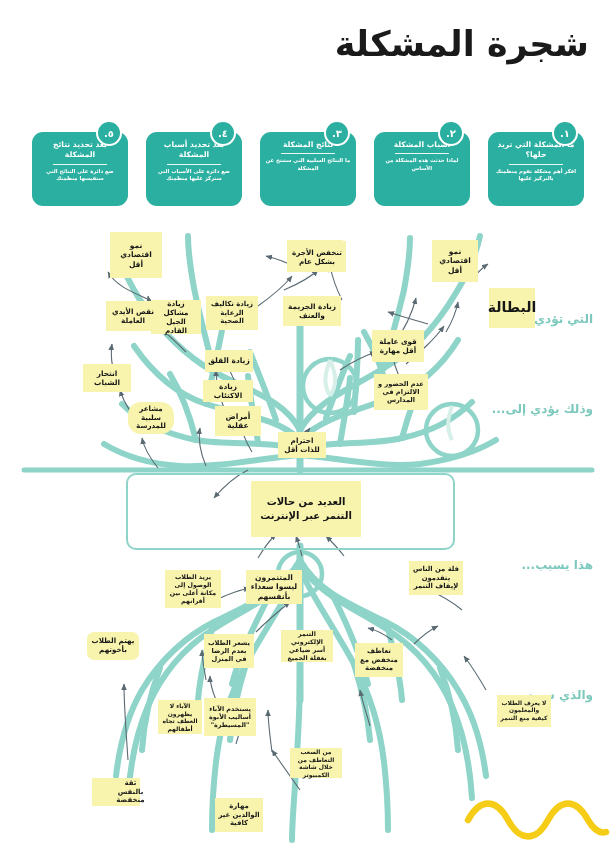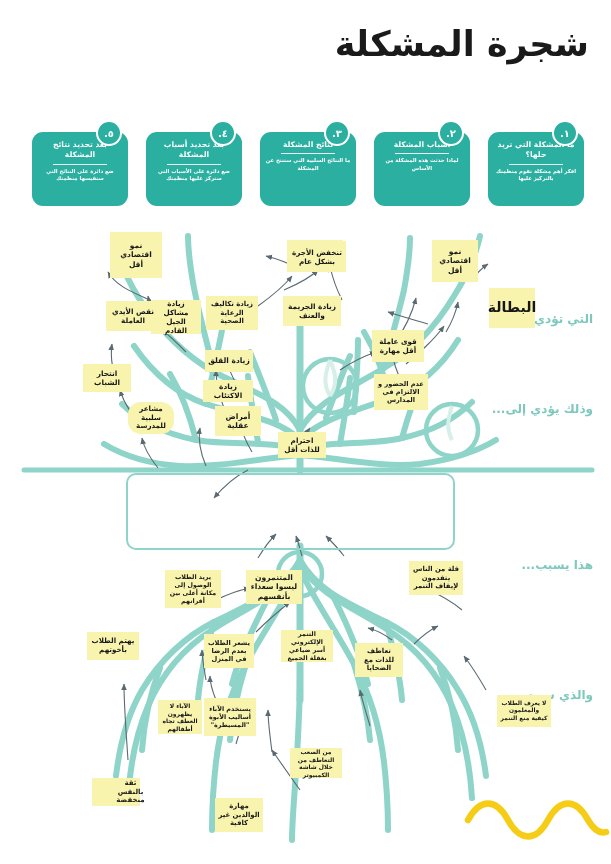--- a/index.html
+++ b/index.html
@@ -306,28 +306,29 @@
   <div class="node" style="left:206px;top:296px;width:52px;height:34px;font-size:6.9px;">زيادة تكاليف الرعاية الصحية</div>
   <div class="node" style="left:205px;top:350px;width:48px;height:22px;font-size:7.5px;">زيادة القلق</div>
   <div class="node" style="left:374px;top:374px;width:54px;height:36px;font-size:6.6px;">عدم الحضور و الالتزام في المدارس</div>
   <div class="node" style="left:83px;top:364px;width:48px;height:28px;font-size:7.4px;">انتحار الشباب</div>
   <div class="node" style="left:203px;top:380px;width:50px;height:22px;font-size:7.4px;">زيادة الاكتئاب</div>
   <div class="node" style="left:215px;top:406px;width:46px;height:30px;font-size:7.6px;">أمراض عقلية</div>
   <div class="node" style="left:128px;top:402px;width:46px;height:32px;font-size:7.1px;border-radius:13px;">مشاعر سلبية للمدرسة</div>
   <div class="node" style="left:258px;top:432px;width:48px;height:26px;font-size:7.2px;margin-left:20px;">احترام للذات أقل</div>
 
   <div class="core-frame"></div>
+  <div class="core-node">العديد من حالات التنمر عبر الإنترنت</div>
 
   <div class="node" style="left:246px;top:570px;width:56px;height:34px;font-size:7.6px;">المتنمرون ليسوا سعداء بأنفسهم</div>
   <div class="node" style="left:165px;top:570px;width:56px;height:38px;font-size:6.3px;">يريد الطلاب الوصول إلى مكانة أعلى بين أقرانهم</div>
   <div class="node" style="left:409px;top:561px;width:54px;height:34px;font-size:6.8px;">قلة من الناس يتقدمون لإيقاف التنمر</div>
-  <div class="node" style="left:355px;top:643px;width:48px;height:34px;font-size:6.9px;">تعاطف للذات مع الضحايا</div>
+  <div class="node" style="left:355px;top:643px;width:48px;height:34px;font-size:6.9px;">تعاطف منخفض مع منخفضة</div>
   <div class="node" style="left:281px;top:630px;width:52px;height:32px;font-size:6.3px;">التنمر الإلكتروني أسر ضياعي بغفلة الجميع</div>
   <div class="node" style="left:204px;top:634px;width:50px;height:34px;font-size:6.6px;">يشعر الطلاب بعدم الرضا في المنزل</div>
-  <div class="node" style="left:87px;top:632px;width:52px;height:28px;font-size:7.1px;">يهتم الطلاب بأخوتهم</div>
+  <div class="node" style="left:87px;top:632px;width:52px;height:28px;font-size:7.1px;border-radius:7px;">يهتم الطلاب بأخوتهم</div>
   <div class="node" style="left:204px;top:698px;width:52px;height:38px;font-size:6.4px;">يستخدم الآباء أساليب الأبوة "المسيطرة"</div>
   <div class="node" style="left:158px;top:700px;width:44px;height:34px;font-size:6.0px;">الآباء لا يظهرون العطف تجاه أطفالهم</div>
   <div class="node" style="left:290px;top:748px;width:52px;height:30px;font-size:6.0px;">من الصعب التعاطف من خلال شاشة الكمبيوتر</div>
   <div class="node" style="left:92px;top:778px;width:48px;height:28px;font-size:7.0px;padding-left:32px;">ثقة بالنفس منخفضة</div>
   <div class="node" style="left:215px;top:798px;width:48px;height:34px;font-size:6.9px;">مهارة الوالدين غير كافية</div>
   <div class="node" style="left:497px;top:695px;width:54px;height:32px;font-size:5.9px;">لا يعرف الطلاب والمعلمون كيفية منع التنمر</div>
 
   <svg class="layer" viewBox="0 0 611 864">
     <path d="M468 820 C480 798 496 798 508 820 C520 842 536 842 548 820 C560 798 576 798 588 820 C594 830 600 834 606 832" fill="none" stroke="#f5cd17" stroke-width="6.5" stroke-linecap="round"></path>
   </svg>

